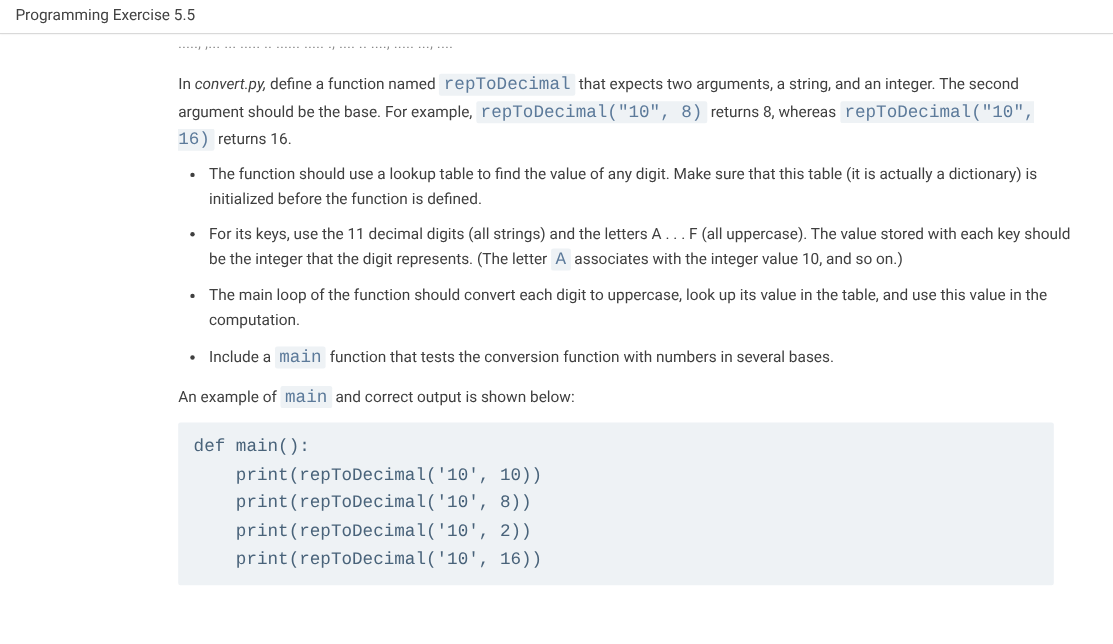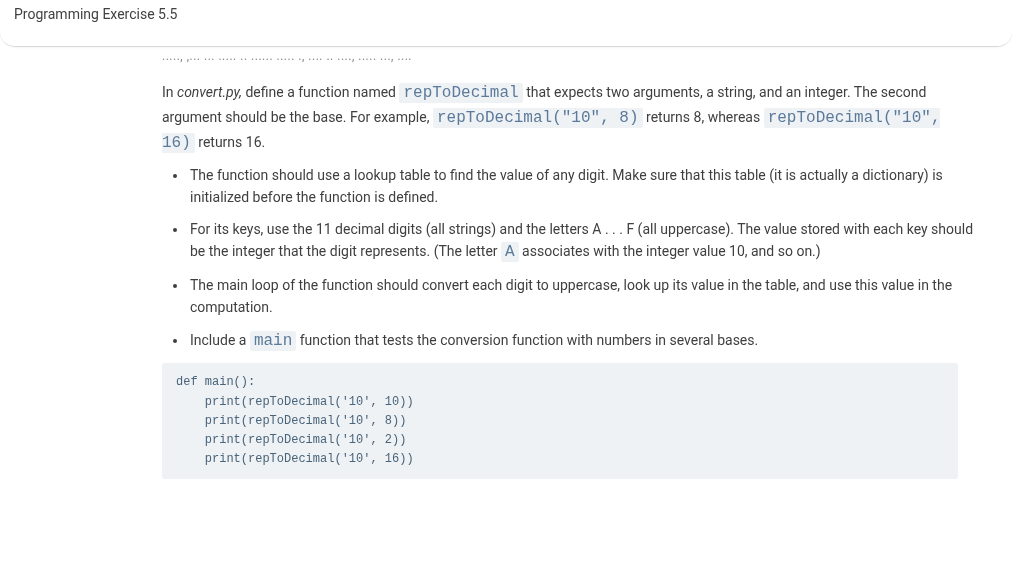--- a/index.html
+++ b/index.html
@@ -5,23 +5,22 @@
   * { box-sizing: border-box; margin: 0; padding: 0; }
   body {
     font-family: -apple-system, BlinkMacSystemFont, "Segoe UI", Roboto, "Helvetica Neue", Arial, sans-serif;
     font-size: 14px;
     color: #333;
     background: #fff;
     width: 1012px;
   }
   .header {
     border-bottom: 1px solid #d9d9d9;
-    padding: 6px 14px 24px 14px;
+    padding: 6px 14px 8px 14px;
     box-shadow: 0 1px 2px rgba(0,0,0,0.04);
-    border-radius: 15px;
   }
   .header-title {
     font-size: 14px;
     font-weight: 400;
     color: #424242;
   }
   .content {
     padding: 0 0 20px 0;
     max-width: 860px;
     margin: 0 0 0 130px;
@@ -57,21 +56,21 @@
   }
   ul.bullets li {
     font-size: 14px;
     line-height: 1.55;
     color: #3f3f3f;
     margin-bottom: 10px;
     padding-left: 2px;
   }
   pre.code-block {
     font-family: "Consolas", "Menlo", "Courier New", monospace;
-    font-size: 12px;
+    font-size: 16px;
     line-height: 1.6;
     background: #eef2f5;
     color: #49637a;
     margin: 8px 32px 10px 32px;
     padding: 10px 14px;
     border-radius: 2px;
     white-space: pre;
     overflow-x: auto;
   }
 </style>
@@ -98,20 +97,23 @@
       <span>For its keys, use the 11 decimal digits (all strings) and the letters A . . . F (all uppercase). The value stored with each key should be the integer that the digit represents. (The letter </span><code class="inline">A</code><span> associates with the integer value 10, and so on.)</span>
     </li>
     <li>
       <span>The main loop of the function should convert each digit to uppercase, look up its value in the table, and use this value in the computation.</span>
     </li>
     <li>
       <span>Include a </span><code class="inline">main</code><span> function that tests the conversion function with numbers in several bases.</span>
     </li>
   </ul>
 
+  <p class="para">
+    <span>An example of </span><code class="inline">main</code><span> and correct output is shown below:</span>
+  </p>
 
   <pre class="code-block">def main():
     print(repToDecimal('10', 10))
     print(repToDecimal('10', 8))
     print(repToDecimal('10', 2))
     print(repToDecimal('10', 16))</pre>
 
 
 </div>
 

